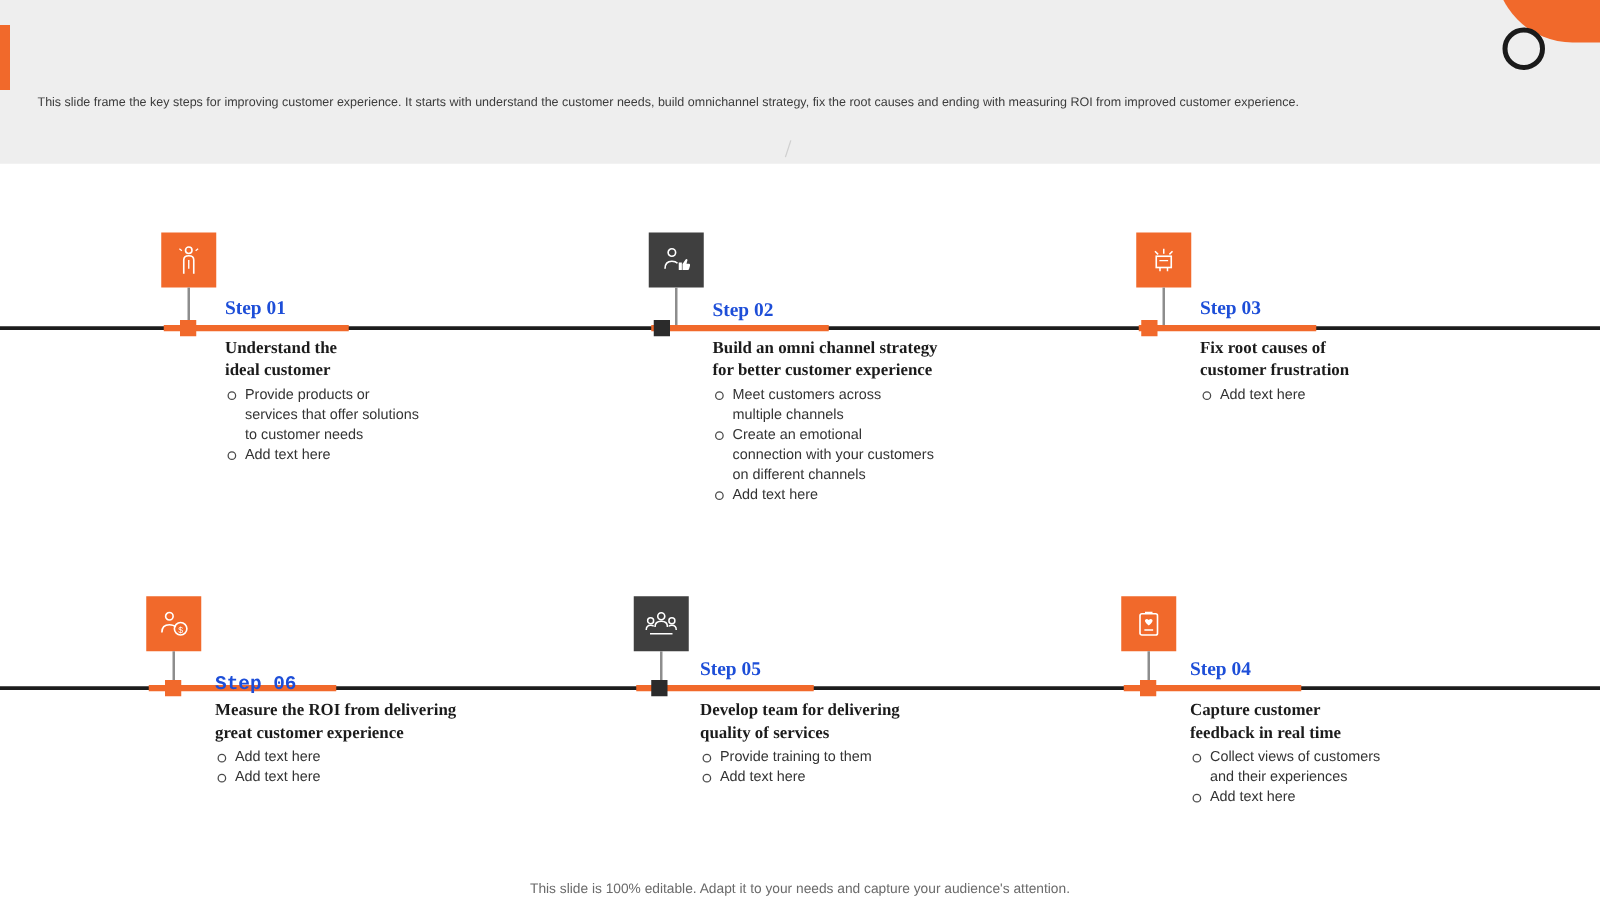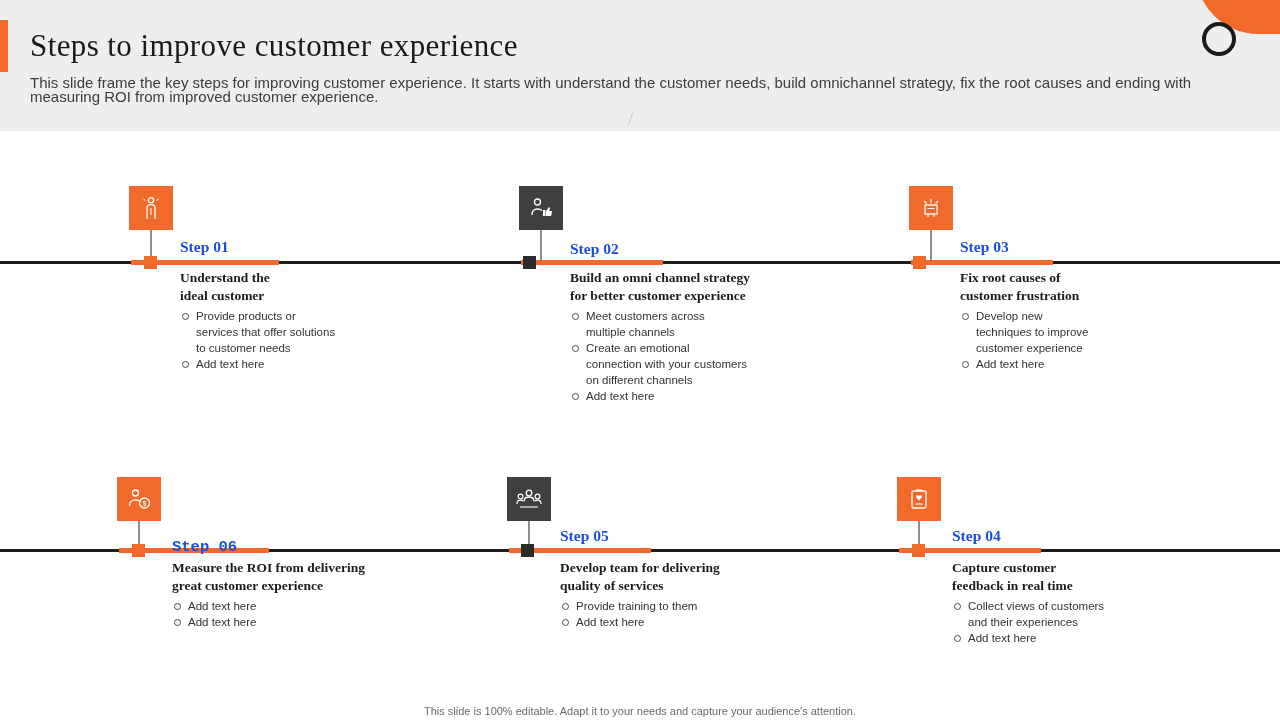--- a/index.html
+++ b/index.html
@@ -35,21 +35,21 @@
     font-family: "Liberation Serif", serif;
     font-size: 31px;
     letter-spacing: 0.4px;
     color: #191919;
     white-space: nowrap;
   }
   .subtitle {
     position: absolute;
     left: 30px; top: 76px;
     width: 1225px;
-    font-size: 15px;
+    font-size: 10px;
     color: #3c3c3c;
     line-height: 14px;
   }
   .corner-blob {
     position: absolute;
     right: 0; top: -28px;
     width: 84px; height: 62px;
     background: #f1692b;
     border-radius: 0 0 0 70px;
     overflow: hidden;
@@ -160,21 +160,20 @@
     color: #6a6a6a;
   }
 </style>
 </head>
 <body>
 
 <div id="slide">
 
   <div class="header">
     <div class="header-bar"></div>
-    <div class="title">Steps to improve customer experience</div>
     <div class="subtitle">This slide frame the key steps for improving customer experience. It starts with understand the customer needs, build omnichannel strategy, fix the root causes and ending with measuring ROI from improved customer experience.</div>
     <div class="tick"></div>
   </div>
   <div class="corner-blob"></div>
   <div class="corner-ring"></div>
 
   <div class="timeline row1"></div>
   <div class="timeline row2"></div>
 
   <div class="seg" style="left:131px; top:260px; width:148px;"></div>
@@ -243,23 +242,20 @@
         <line x1="19" y1="5" x2="16.5" y2="7.5" stroke="#fff" stroke-width="1.2"></line>
         <line x1="8.5" y1="12.5" x2="15.5" y2="12.5" stroke="#fff" stroke-width="1"></line>
       </svg>
     </div>
     <div class="stem" style="left:930px; top:230px; height:30px;"></div>
     <div class="node orange" style="left:913px; top:256px;"></div>
     <div class="step-label" style="left:960px; top:238px;">Step 03</div>
     <div class="step-head" style="left:960px; top:269px; width:240px;">Fix root causes of
 customer frustration</div>
     <ul class="bullets" style="left:960px; top:308px; width:240px;">
-      <li>Develop  new
-techniques to improve
-customer experience</li>
       <li>Add text here</li>
     </ul>
   </div>
 
   <div class="step">
     <div class="icon-box orange" style="left:117px; top:477px;">
       <svg width="24" height="24" viewBox="0 0 24 24">
         <circle cx="8.5" cy="6" r="3" fill="none" stroke="#fff" stroke-width="1.3"></circle>
         <path d="M2.5 19 Q2.5 12.8 8.5 12.8 Q12 12.8 13.6 14.6" fill="none" stroke="#fff" stroke-width="1.3"></path>
         <circle cx="17.5" cy="16" r="5" fill="none" stroke="#fff" stroke-width="1.3"></circle>

